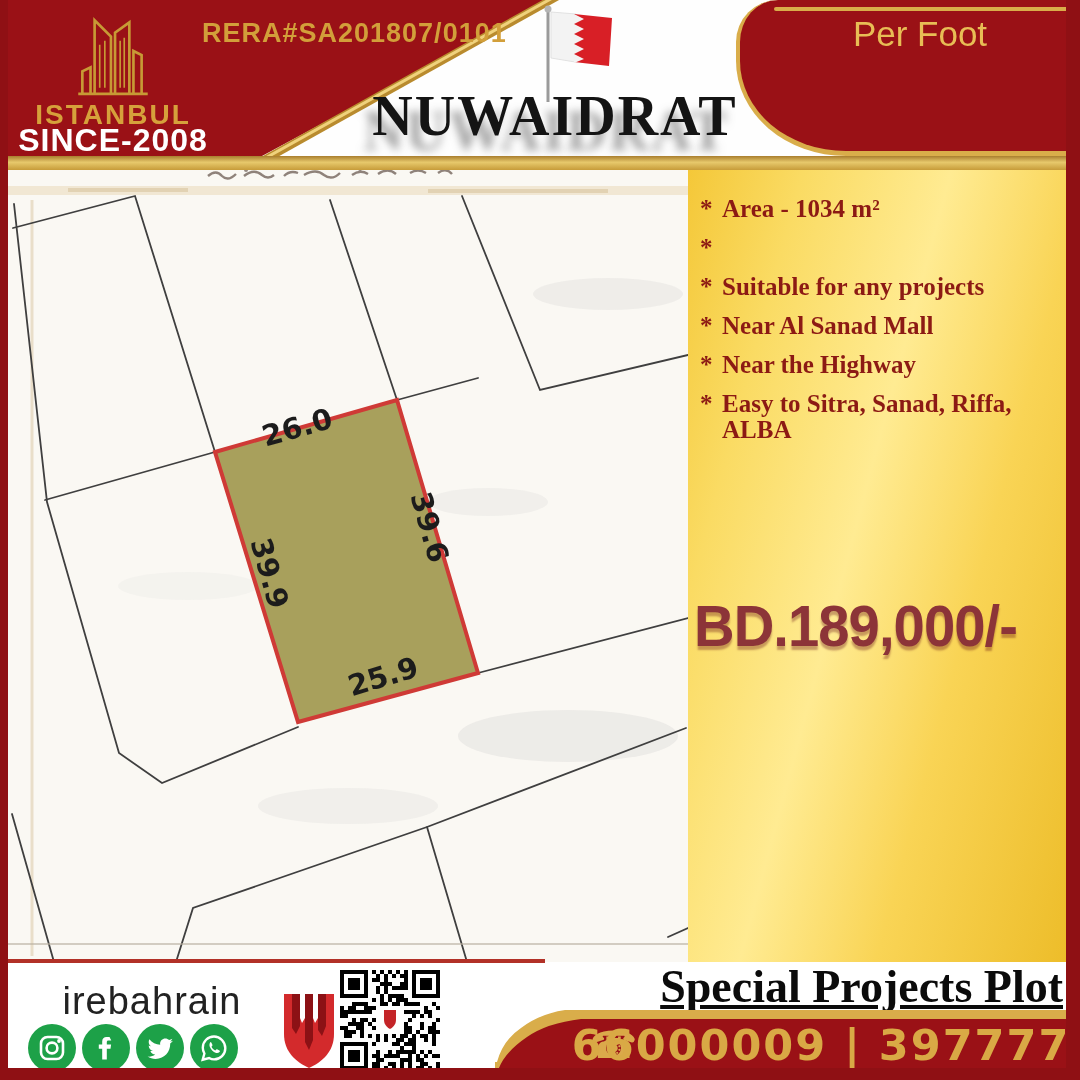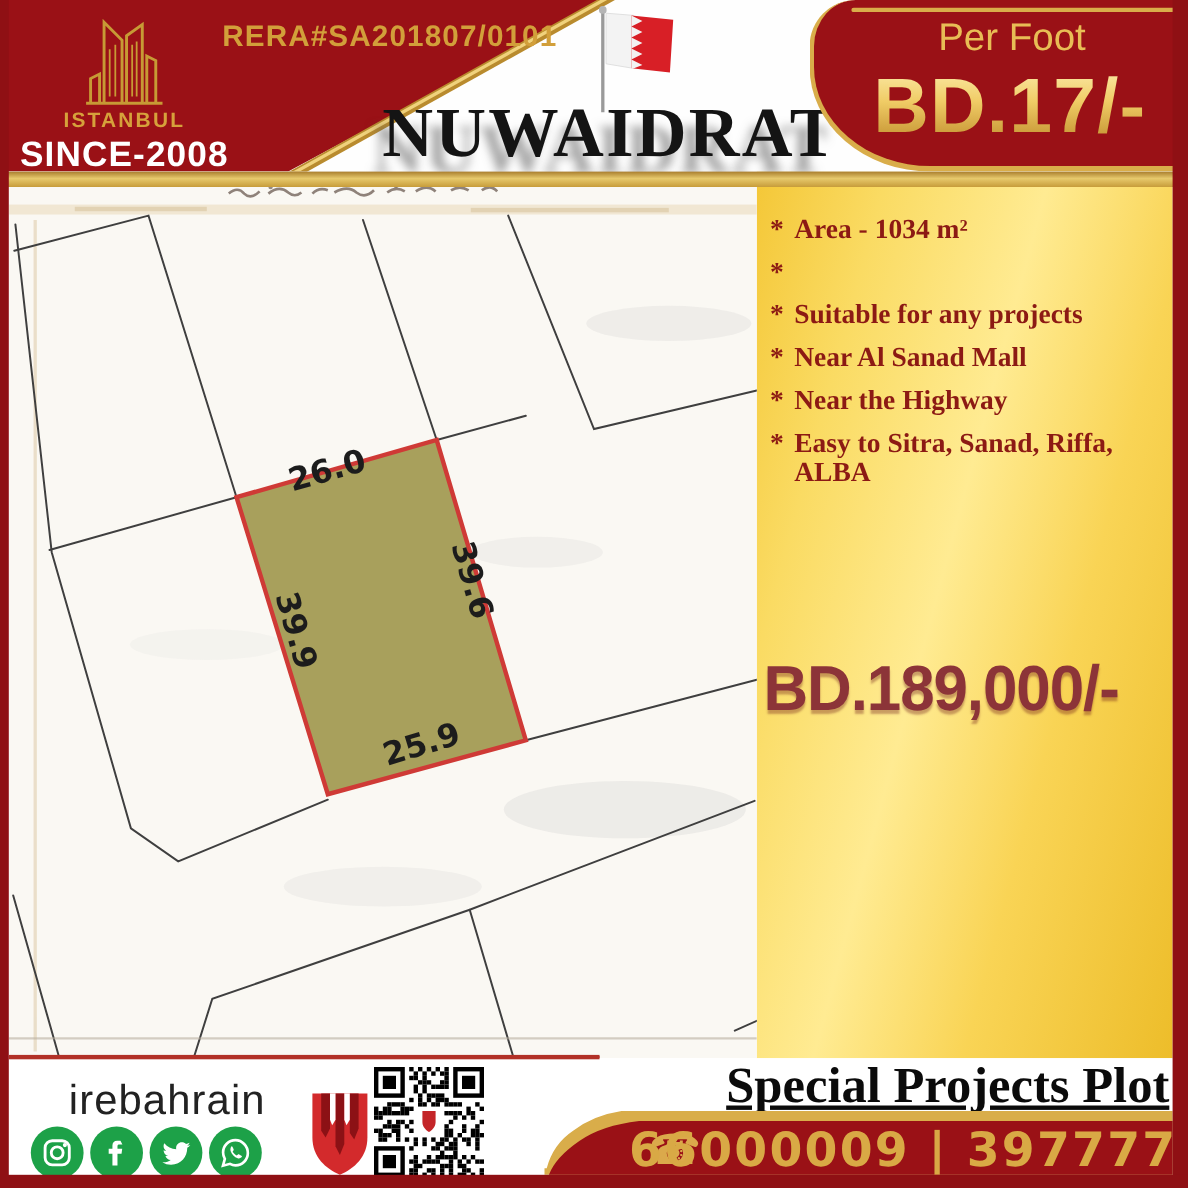--- a/index.html
+++ b/index.html
@@ -10,26 +10,26 @@
   
   .frame{background:#8f1014;}
   #frame-left{left:0;top:0;width:8px;height:1080px;}
   #frame-right{left:1066px;top:0;width:14px;height:1080px;}
   #frame-bottom{left:0;top:1068px;width:1080px;height:12px;}
 
   
   #header{left:0;top:0;width:1080px;height:156px;background:#fefefe;}
   #brand-block{left:18px;top:0;width:190px;height:156px;}
   #brand-name{left:0;top:99px;width:190px;text-align:center;color:#d6a13b;font-weight:bold;
-              font-size:19px;letter-spacing:2px;}
+              font-size:28px;letter-spacing:2px;}
   #brand-since{left:0;top:122px;width:190px;text-align:center;color:#fff;font-weight:bold;
                font-size:32px;letter-spacing:1px;}
   #rera{left:178px;top:18px;color:#d29f3a;font-weight:bold;font-size:27px;letter-spacing:1px;margin-left:24px;}
   #page-title{left:320px;top:84px;width:470px;text-align:center;color:#141414;font-weight:bold;
-              font-family:"Liberation Serif",serif;font-size:64px;letter-spacing:2px;
+              font-family:"Liberation Serif",serif;font-size:56px;letter-spacing:2px;
               text-shadow:-9px 15px 9px rgba(90,90,90,.55);white-space:nowrap;}
   #price-panel{left:736px;top:0;width:344px;height:156px;background:#9a1116;
                border-radius:42px 0 0 110px / 42px 0 0 95px;
                border-left:4px solid #d9ad4a;border-bottom:5px solid #d9ad4a;box-sizing:border-box;}
   #price-panel .gold-top{position:absolute;left:34px;right:0;top:7px;height:4px;background:#d9ad4a;border-radius:2px;}
   #per-foot{position:absolute;left:40px;top:14px;width:280px;text-align:center;color:#e8bd55;
             font-weight:normal;font-size:35px;}
   #per-foot-price{position:absolute;left:28px;top:56px;width:300px;text-align:center;font-weight:bold;
         font-size:70px;letter-spacing:1px;
         background:linear-gradient(180deg,#fbe9a6 8%,#f0cc66 45%,#c08c2c 95%);
@@ -168,21 +168,20 @@
       <polygon points="11,8 36,10 35,58 11,54" fill="#f3f3f3" stroke="#dcdcdc" stroke-width="0.8"></polygon>
       <polygon points="34,10 72,14 69,62 34,58" fill="#d81f26"></polygon>
       <polygon points="34,10 44,15 34,20 44,25 34,30 44,35 34,40 44,45 34,50 44,55 34,59" fill="#f3f3f3"></polygon>
     </svg>
 
     <div id="page-title" class="abs">NUWAIDRAT</div>
 
     <div id="price-panel" class="abs">
       <div class="gold-top"></div>
       <div id="per-foot">Per Foot</div>
-      <div id="per-foot-price">BD.17/-</div>
     </div>
   </div>
 
   <div id="gold-strip" class="abs"></div>
 
   <div id="footer" class="abs"></div>
   <div id="footer-divider" class="abs"></div>
   <div id="handle" class="abs">irebahrain</div>
 
   <div class="abs social" style="left:28px;">

